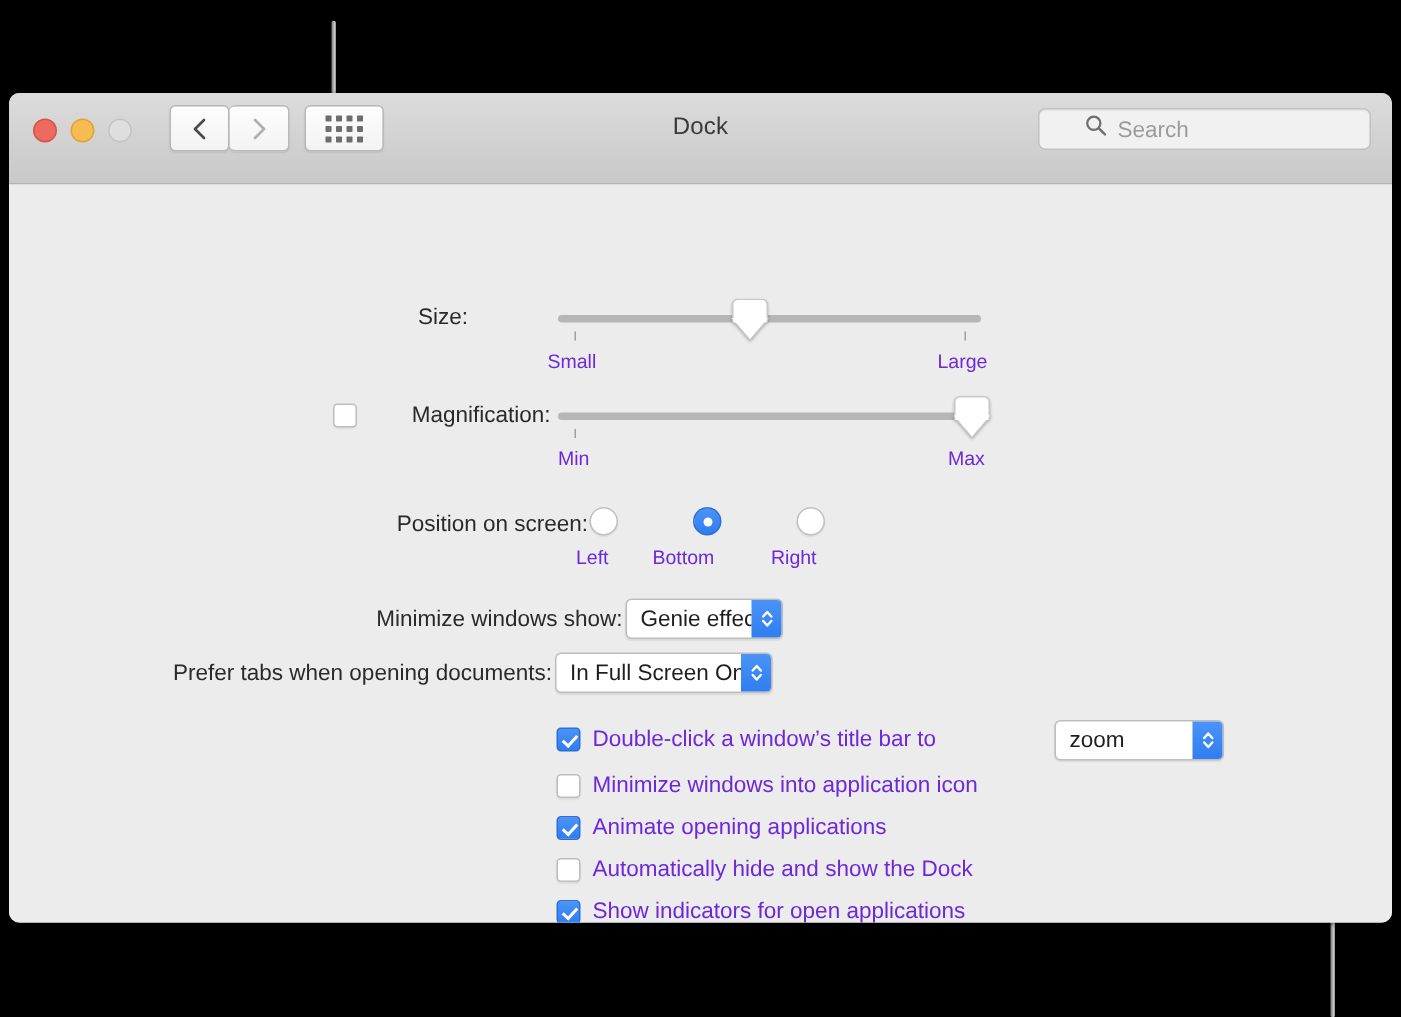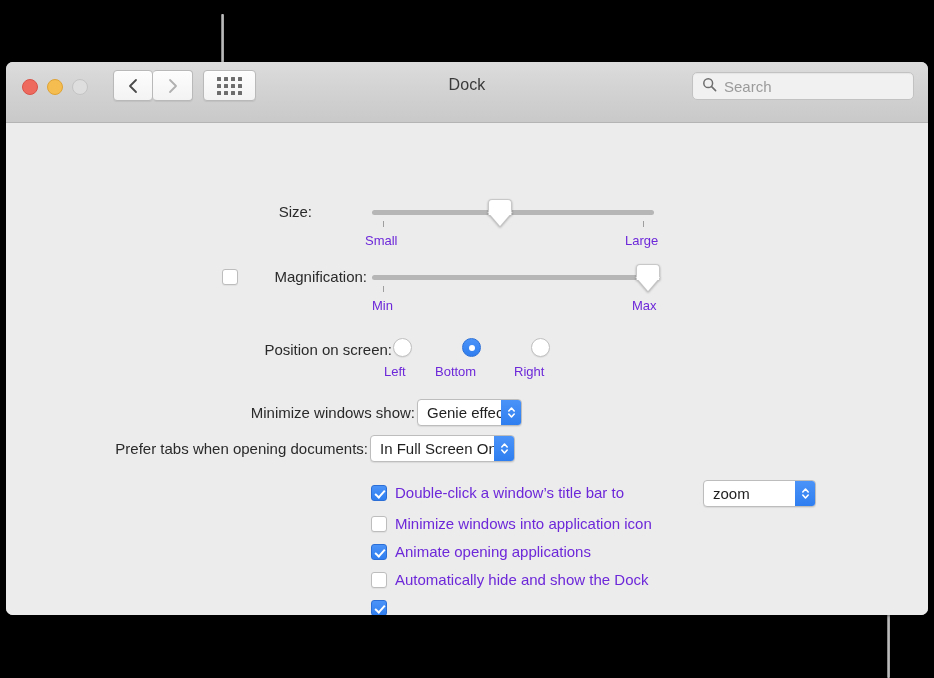--- a/index.html
+++ b/index.html
@@ -134,20 +134,21 @@
     width: 222px;
     height: 28px;
     background: #f1f1f1;
     border: 1px solid #c2c2c2;
     border-radius: 5px;
     box-sizing: border-box;
     box-shadow: 0 1px 1px rgba(0,0,0,0.05) inset;
     display: flex;
     align-items: center;
     cursor: text;
+    padding-left: 21px;
   }
   #search-icon {
     margin-left: 9px;
     margin-right: 7px;
     flex: 0 0 auto;
     display: block;
   }
   #search-placeholder {
     font-size: 15px;
     color: #9b9b9b;
@@ -478,20 +479,21 @@
       <div class="cbox off" style="left:365px; top:393px;"></div>
       <div class="caption" style="left:389px; top:392px; font-size:15px;">Minimize windows into application icon</div>
 
       <div class="cbox on" style="left:365px; top:421px;"></div>
       <div class="caption" style="left:389px; top:420px; font-size:15px;">Animate opening applications</div>
 
       <div class="cbox off" style="left:365px; top:449px;"></div>
       <div class="caption" style="left:389px; top:448px; font-size:15px;">Automatically hide and show the Dock</div>
 
       <div class="cbox on" style="left:365px; top:477px;"></div>
+      <div class="caption" style="left:389px; top:476px; font-size:15px;">Show indicators for open applications</div>
 
       <div class="caption" style="left:389px; top:504px; font-size:15px;">Show recent applications in Dock</div>
 
       <div id="help-button">?</div>
 
     </div>
   </div>
 </div>
 
 </body></html>

